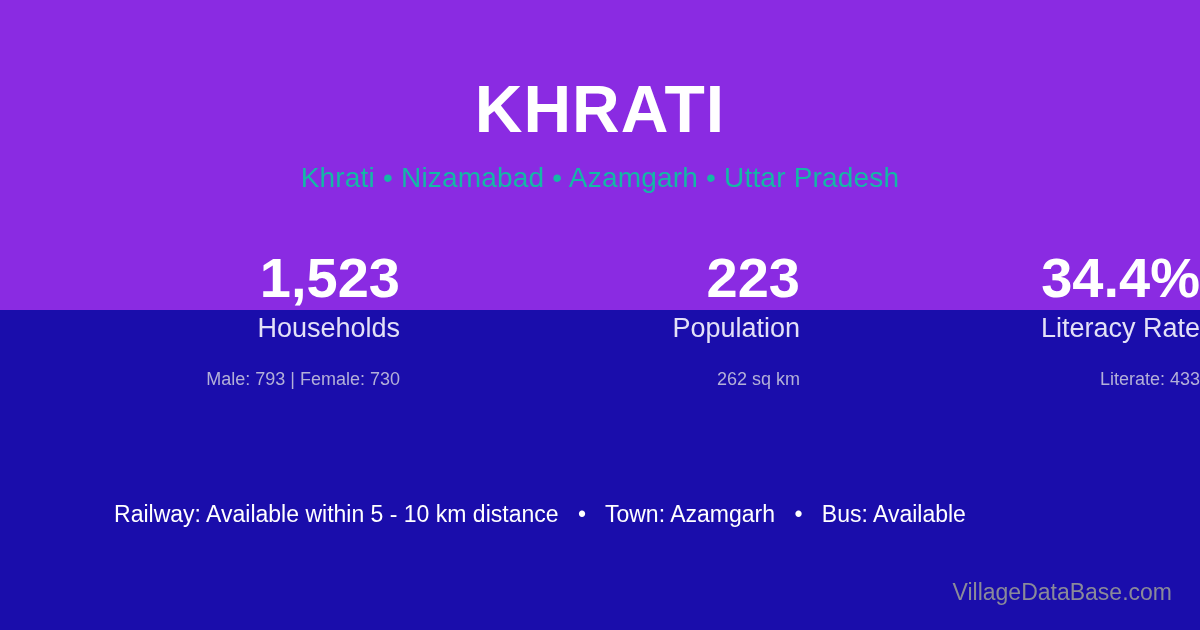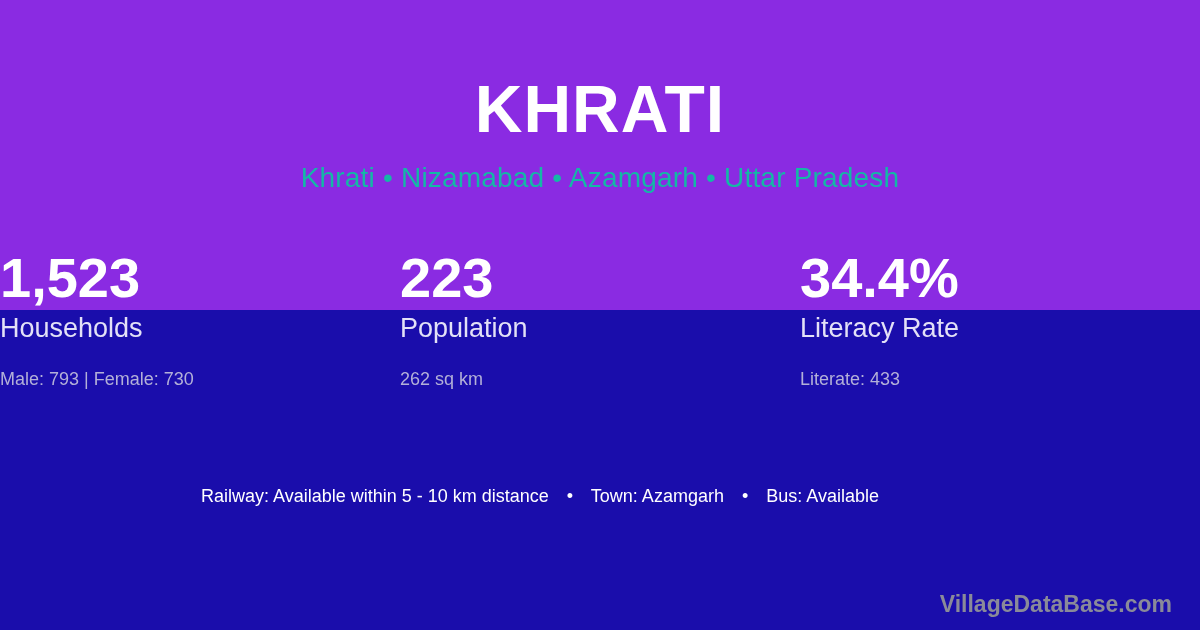--- a/index.html
+++ b/index.html
@@ -71,21 +71,21 @@
   .stats-row {
     position: absolute;
     left: 0;
     top: 248px;
     width: 1200px;
     display: flex;
     z-index: 3;
   }
   .stat-col {
     flex: 1 1 0;
-    text-align: left;
+    text-align: right;
   }
   .stat-value {
     font-size: 56px;
     line-height: 60px;
     font-weight: bold;
     color: #ffffff;
     letter-spacing: 0px;
   }
   .stat-label {
     margin-top: 4px;
@@ -99,42 +99,42 @@
     font-size: 18px;
     line-height: 22px;
     font-weight: normal;
     color: #b3b0d8;
   }
 
   
   .amenities {
     position: absolute;
     left: 0;
-    top: 482px;
+    top: 500px;
     width: 1080px;
     text-align: center;
-    font-size: 18px;
+    font-size: 23px;
     line-height: 28px;
     color: #ffffff;
     z-index: 3;
   }
   .amenity-sep {
     display: inline-block;
     padding: 0 13px;
     color: #ffffff;
   }
 
   
   .branding {
     position: absolute;
     right: 28px;
-    bottom: 12px;
+    bottom: 24px;
     font-size: 23px;
     line-height: 28px;
-    font-weight: bold;
+    font-weight: normal;
     color: #8a8a99;
     letter-spacing: 0px;
     z-index: 3;
   }
 </style>
 </head>
 <body>
 
 <div class="card">
 

